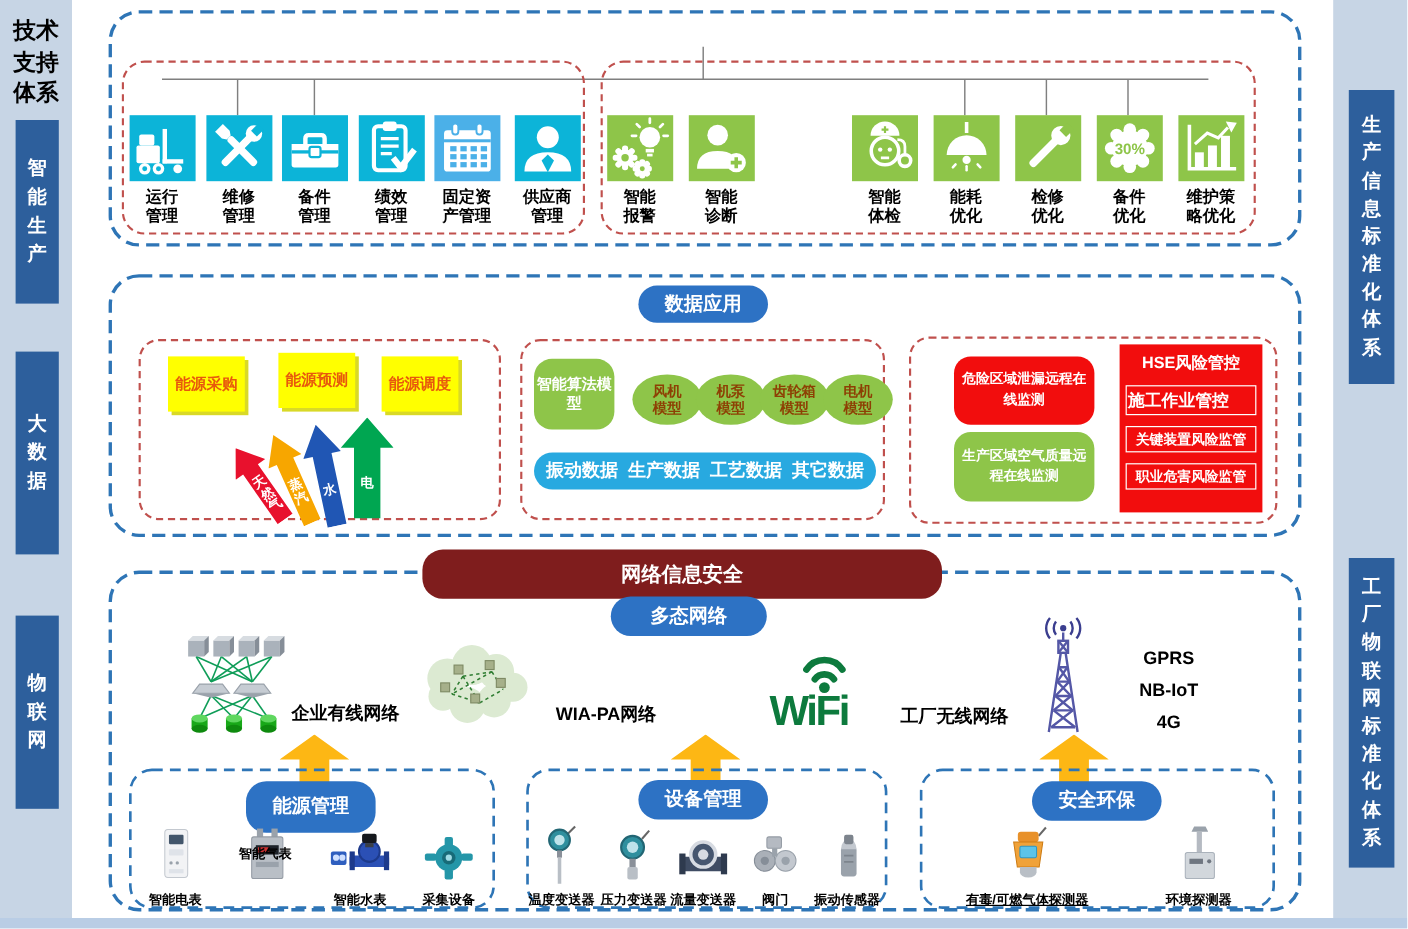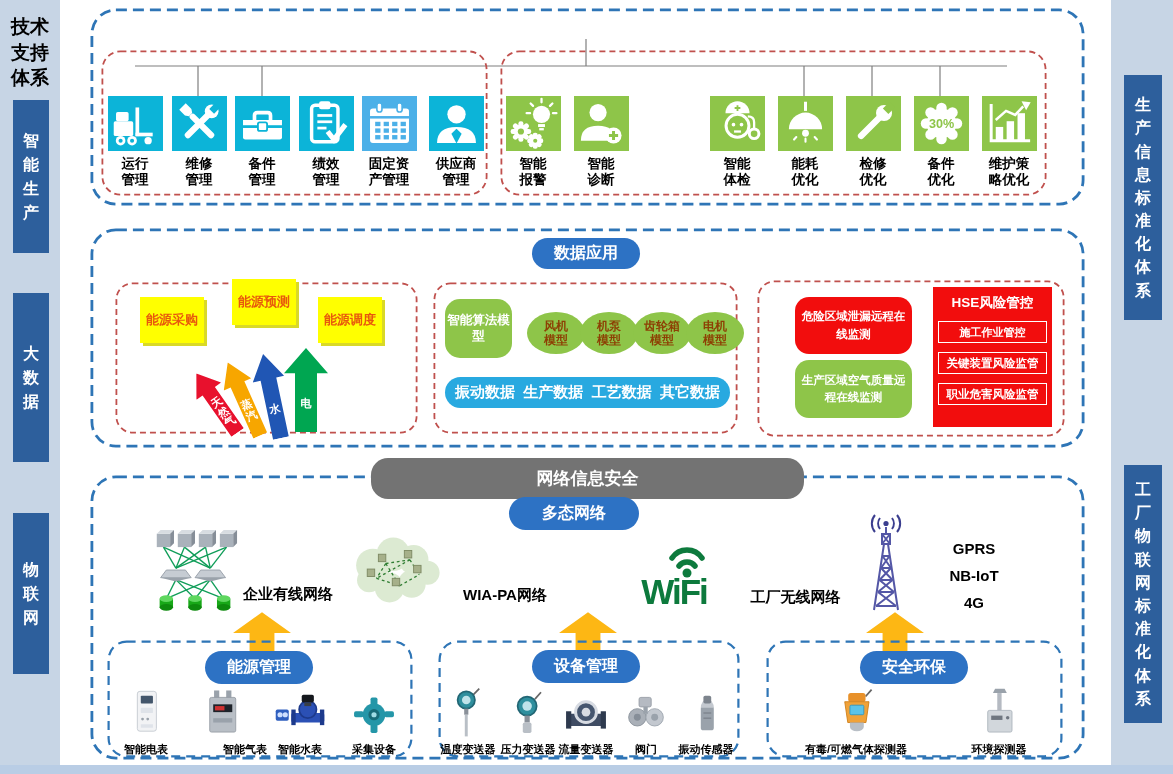--- a/index.html
+++ b/index.html
@@ -268,21 +268,21 @@
     <svg class="abs" style="left:115px;top:282px;" width="303" height="152">
       <rect x="1.4" y="1.4" width="300.2" height="149.2" rx="16" fill="none" stroke="#c0504d" stroke-width="1.8" stroke-dasharray="6,4"></rect>
     </svg>
     <svg class="abs" style="left:433px;top:282px;" width="305" height="152">
       <rect x="1.4" y="1.4" width="302.2" height="149.2" rx="16" fill="none" stroke="#c0504d" stroke-width="1.8" stroke-dasharray="6,4"></rect>
     </svg>
     <svg class="abs" style="left:757px;top:280px;" width="308" height="157">
       <rect x="1.4" y="1.4" width="305.2" height="154.2" rx="16" fill="none" stroke="#c0504d" stroke-width="1.8" stroke-dasharray="6,4"></rect>
     </svg>
     <div class="ybox" style="left:140px;top:297px;width:64px;height:46px;">能源采购</div>
-    <div class="ybox" style="left:232px;top:279px;width:64px;height:46px;font-family:Liberation Serif, serif;">能源预测</div>
+    <div class="ybox" style="left:232px;top:294px;width:64px;height:46px;font-family:Liberation Serif, serif;">能源预测</div>
     <div class="ybox" style="left:318px;top:297px;width:64px;height:46px;">能源调度</div>
     <div class="abs" style="left:202px;top:367px;width:30px;height:72px;transform:rotate(-35deg);z-index:14;">
     <svg width="100%" height="100%" viewBox="0 0 40 100" preserveAspectRatio="none">
         <polygon points="20,0 40,30 30,30 30,100 10,100 10,30 0,30" fill="#e8112d"></polygon>
       </svg>
     <div class="abs" style="left:0;right:0;top:34%;bottom:2%;display:flex;align-items:center;justify-content:center;">
       <span class="vstack" style="width:12px;font-size:11px;font-weight:bold;color:#fff;line-height:1.05;">天然气</span>
     </div></div>
     <div class="abs" style="left:229px;top:359px;width:30px;height:80px;transform:rotate(-24deg);z-index:13;">
     <svg width="100%" height="100%" viewBox="0 0 40 100" preserveAspectRatio="none">
@@ -315,25 +315,25 @@
 模型</div>
     <div class="ell" style="left:686px;top:312px;width:58px;height:42px;">电机
 模型</div>
     <div class="abs" style="left:445px;top:377px;width:285px;height:31px;background:#28a9e0;border-radius:16px;color:#fff;font-weight:bold;font-size:15px;display:flex;align-items:center;justify-content:center;white-space:pre;">振动数据  生产数据  工艺数据  其它数据</div>
     <div class="rbox" style="left:795px;top:360px;width:117px;height:58px;background:#8ec549;">生产区域空气质量远
 程在线监测</div>
     <div class="rbox" style="left:795px;top:297px;width:117px;height:57px;background:#f20d0d;">危险区域泄漏远程在
 线监测</div>
     <div class="abs" style="left:933px;top:287px;width:119px;height:140px;background:#f20d0d;color:#fff;">
   <div style="font-size:13.5px;font-weight:bold;text-align:center;margin-top:7px;">HSE风险管控</div>
-      <div style="border:1.5px solid #fff;margin:9px 5px 0 5px;padding:2.5px 1px;font-size:11px;font-weight:bold;text-align:center;">施工作业管控</div>
+      <div style="border:1.5px solid #fff;margin:9px 5px 0 5px;padding:2.5px 1px;font-size:14px;font-weight:bold;text-align:left;">施工作业管控</div>
       <div style="border:1.5px solid #fff;margin:9px 5px 0 5px;padding:2.5px 1px;font-size:11.5px;font-weight:bold;text-align:center;">关键装置风险监管</div>
       <div style="border:1.5px solid #fff;margin:9px 5px 0 5px;padding:2.5px 1px;font-size:11.5px;font-weight:bold;text-align:center;">职业危害风险监管</div>
     </div>
-    <div class="abs" style="left:371px;top:458px;width:433px;height:41px;background:#737373;border-radius:17px;color:#fff;font-weight:bold;font-size:17px;display:flex;align-items:center;justify-content:center;">网络信息安全</div>
+    <div class="abs" style="left:352px;top:458px;width:433px;height:41px;background:#7f1d1d;border-radius:17px;color:#fff;font-weight:bold;font-size:17px;display:flex;align-items:center;justify-content:center;">网络信息安全</div>
     <div class="pill" style="left:509px;top:497px;width:130px;height:33px;font-size:16px;">多态网络</div>
     <svg class="abs" style="left:147px;top:528px;" width="96" height="86" viewBox="0 0 100 90">
 <g stroke="#0f9d58" stroke-width="1.4">
 <line x1="17" y1="20" x2="30" y2="42"></line>
         <line x1="17" y1="20" x2="66" y2="42"></line>
 <line x1="39" y1="20" x2="30" y2="42"></line>
         <line x1="39" y1="20" x2="66" y2="42"></line>
 <line x1="61" y1="20" x2="30" y2="42"></line>
         <line x1="61" y1="20" x2="66" y2="42"></line>
 <line x1="83" y1="20" x2="30" y2="42"></line>
@@ -435,39 +435,39 @@
     </svg>
     <svg class="abs" style="left:559px;top:612px;" width="58" height="48" viewBox="0 0 56 46">
       <polygon points="28,0 56,20 40,20 40,46 16,46 16,20 0,20" fill="#fdb714"></polygon>
     </svg>
     <svg class="abs" style="left:866px;top:612px;" width="58" height="48" viewBox="0 0 56 46">
       <polygon points="28,0 56,20 40,20 40,46 16,46 16,20 0,20" fill="#fdb714"></polygon>
     </svg>
     <svg class="abs" style="left:107px;top:640px;" width="306" height="118">
       <rect x="1.6" y="1.6" width="302.8" height="114.8" rx="18" fill="none" stroke="#2e75b6" stroke-width="2.2" stroke-dasharray="9,6"></rect>
     </svg>
-    <div class="pill" style="left:205px;top:651px;width:108px;height:33px;font-size:16px;">能源管理</div>
+    <div class="pill" style="left:205px;top:651px;width:108px;height:43px;font-size:16px;">能源管理</div>
     <svg class="abs" style="left:120px;top:687px;" width="52" height="52" viewBox="0 0 60 60">
       <rect x="20" y="5" width="22" height="46" rx="3" fill="#f2f3f5" stroke="#c3c8cf"></rect>
       <rect x="24" y="10" width="14" height="9" rx="1" fill="#43566b"></rect>
       <rect x="24" y="24" width="14" height="6" rx="1" fill="#dfe3e9"></rect>
       <circle cx="26" cy="37" r="1.6" fill="#9aa2ab"></circle>
       <circle cx="32" cy="37" r="1.6" fill="#9aa2ab"></circle>
       <rect x="24" y="43" width="14" height="4" fill="#dfe3e9"></rect>
     </svg>
     <div class="devlabel" style="left:81px;top:742px;width:130px;">智能电表</div>
     <svg class="abs" style="left:195px;top:687px;" width="52" height="52" viewBox="0 0 60 60">
       <rect x="22" y="4" width="6" height="9" fill="#9aa2ab"></rect>
       <rect x="36" y="4" width="6" height="9" fill="#9aa2ab"></rect>
       <rect x="17" y="12" width="30" height="40" rx="2" fill="#b9bfc6" stroke="#949ba4"></rect>
       <rect x="21" y="20" width="22" height="9" fill="#1e232a"></rect>
       <rect x="23" y="22" width="11" height="5" fill="#cf3232"></rect>
       <rect x="21" y="36" width="22" height="5" fill="#9aa2ab"></rect>
     </svg>
-    <div class="devlabel" style="left:156px;top:742px;width:130px;margin-left:24px;">智能气表</div>
+    <div class="devlabel" style="left:156px;top:704px;width:130px;">智能气表</div>
     <svg class="abs" style="left:274px;top:687px;" width="52" height="52" viewBox="0 0 60 60">
       <rect x="2" y="26" width="15" height="13" rx="2" fill="#2f5fbf"></rect>
       <circle cx="7" cy="32" r="3" fill="#cfe0ff"></circle>
       <circle cx="13" cy="32" r="3" fill="#cfe0ff"></circle>
       <rect x="20" y="30" width="38" height="11" rx="2" fill="#2b50b5"></rect>
       <rect x="20" y="26" width="5" height="18" fill="#1d3a8c"></rect>
       <rect x="53" y="26" width="5" height="18" fill="#1d3a8c"></rect>
       <circle cx="39" cy="26" r="10" fill="#2b50b5" stroke="#1d3a8c" stroke-width="2"></circle>
       <rect x="32" y="9" width="14" height="9" rx="2" fill="#15181d"></rect>
       <rect x="35" y="18" width="8" height="4" fill="#3a3f46"></rect>
@@ -532,21 +532,21 @@
       <rect x="1.6" y="1.6" width="293.8" height="114.8" rx="18" fill="none" stroke="#2e75b6" stroke-width="2.2" stroke-dasharray="9,6"></rect>
     </svg>
     <div class="pill" style="left:860px;top:651px;width:108px;height:33px;font-size:16px;">安全环保</div>
     <svg class="abs" style="left:830px;top:687px;" width="52" height="52" viewBox="0 0 60 60">
       <line x1="41" y1="11" x2="48" y2="3" stroke="#666" stroke-width="2"></line>
       <rect x="21" y="7" width="20" height="10" rx="3" fill="#e8912a"></rect>
       <path d="M17 17 h28 l-3.5 24 h-21 z" fill="#f0a239" stroke="#cd7c14"></path>
       <rect x="23" y="21" width="16" height="11" rx="1.5" fill="#5cc3e8" stroke="#2c97c4"></rect>
       <path d="M23 41 h16 v5 a8 5 0 0 1 -16 0 z" fill="#b9bfc6"></path>
     </svg>
-    <div class="devlabel" style="left:791px;top:742px;width:130px;">有毒/可燃气体探测器</div>
+    <div class="devlabel" style="left:791px;top:742px;width:130px;text-decoration:underline;">有毒/可燃气体探测器</div>
     <svg class="abs" style="left:973px;top:687px;" width="52" height="52" viewBox="0 0 60 60">
       <path d="M23 7 h16 l-2.5 -5 h-11 z" fill="#9aa2ab"></path>
       <rect x="28" y="7" width="5" height="20" fill="#b5bac2"></rect>
       <rect x="17" y="27" width="28" height="25" rx="2" fill="#d2d7dc" stroke="#aab2bb"></rect>
       <rect x="21" y="33" width="13" height="5" fill="#6f7680"></rect>
       <circle cx="40" cy="35.5" r="2" fill="#6f7680"></circle>
     </svg>
     <div class="devlabel" style="left:934px;top:742px;width:130px;">环境探测器</div>
   </div>
 

